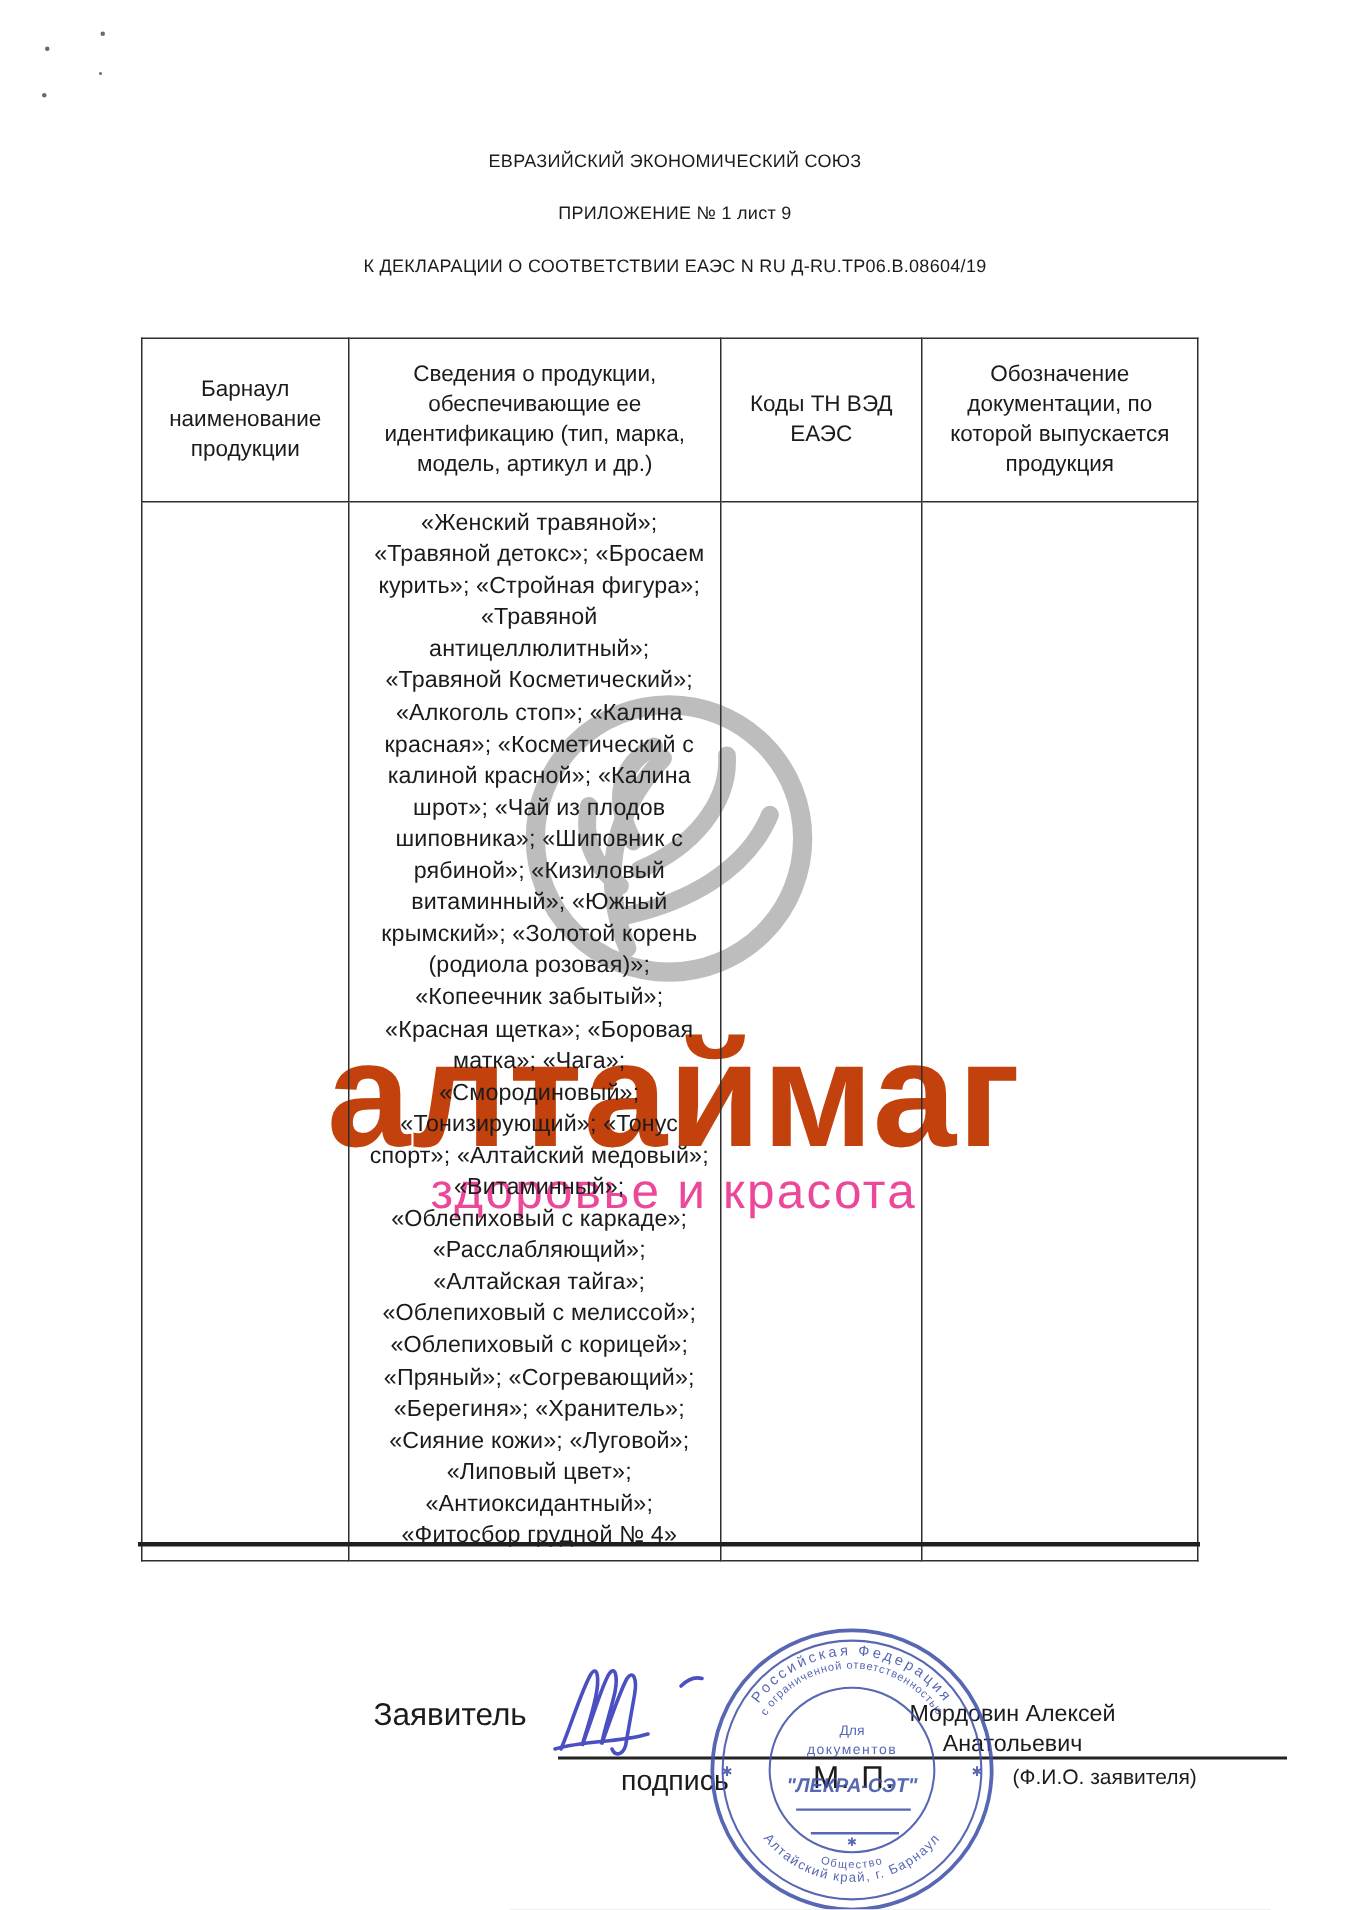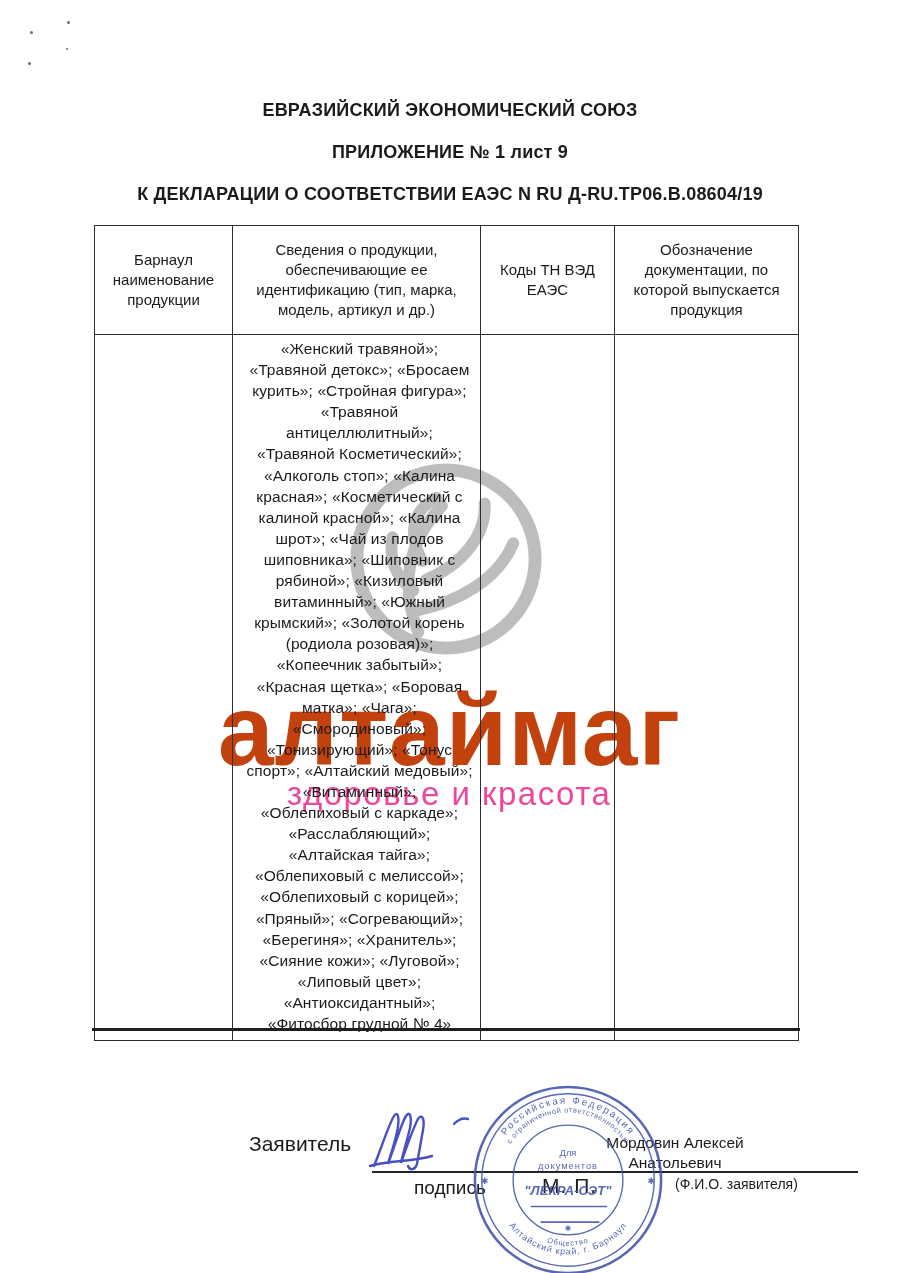--- a/index.html
+++ b/index.html
@@ -4,21 +4,21 @@
 <style>
   html,body{margin:0;padding:0;background:#e8e8e8;}
   .page{
     position:relative;width:900px;height:1273px;background:#ffffff;
     margin:0 auto;overflow:hidden;
     font-family:"Liberation Sans", sans-serif;color:#1b1b1b;
   }
   .speck{position:absolute;background:#6a6a6a;border-radius:50%;}
   
   .doc-header{position:absolute;left:0;top:100px;width:900px;text-align:center;}
-  .doc-header .h-line{font-weight:bold;font-size:18px;letter-spacing:.2px;margin:0 0 21px 0;}
+  .doc-header .h-line{font-weight:normal;font-size:12px;letter-spacing:.2px;margin:0 0 21px 0;}
   
   .wm{position:absolute;z-index:0;pointer-events:none;}
   .wm-brand{
     left:218px;top:680px;font-size:100px;font-weight:bold;line-height:1;
     color:#c2410c;letter-spacing:1px;
   }
   .wm-tagline{
     left:287px;top:777px;font-size:33px;color:#ec4899;letter-spacing:1.5px;line-height:1;
   }
   

